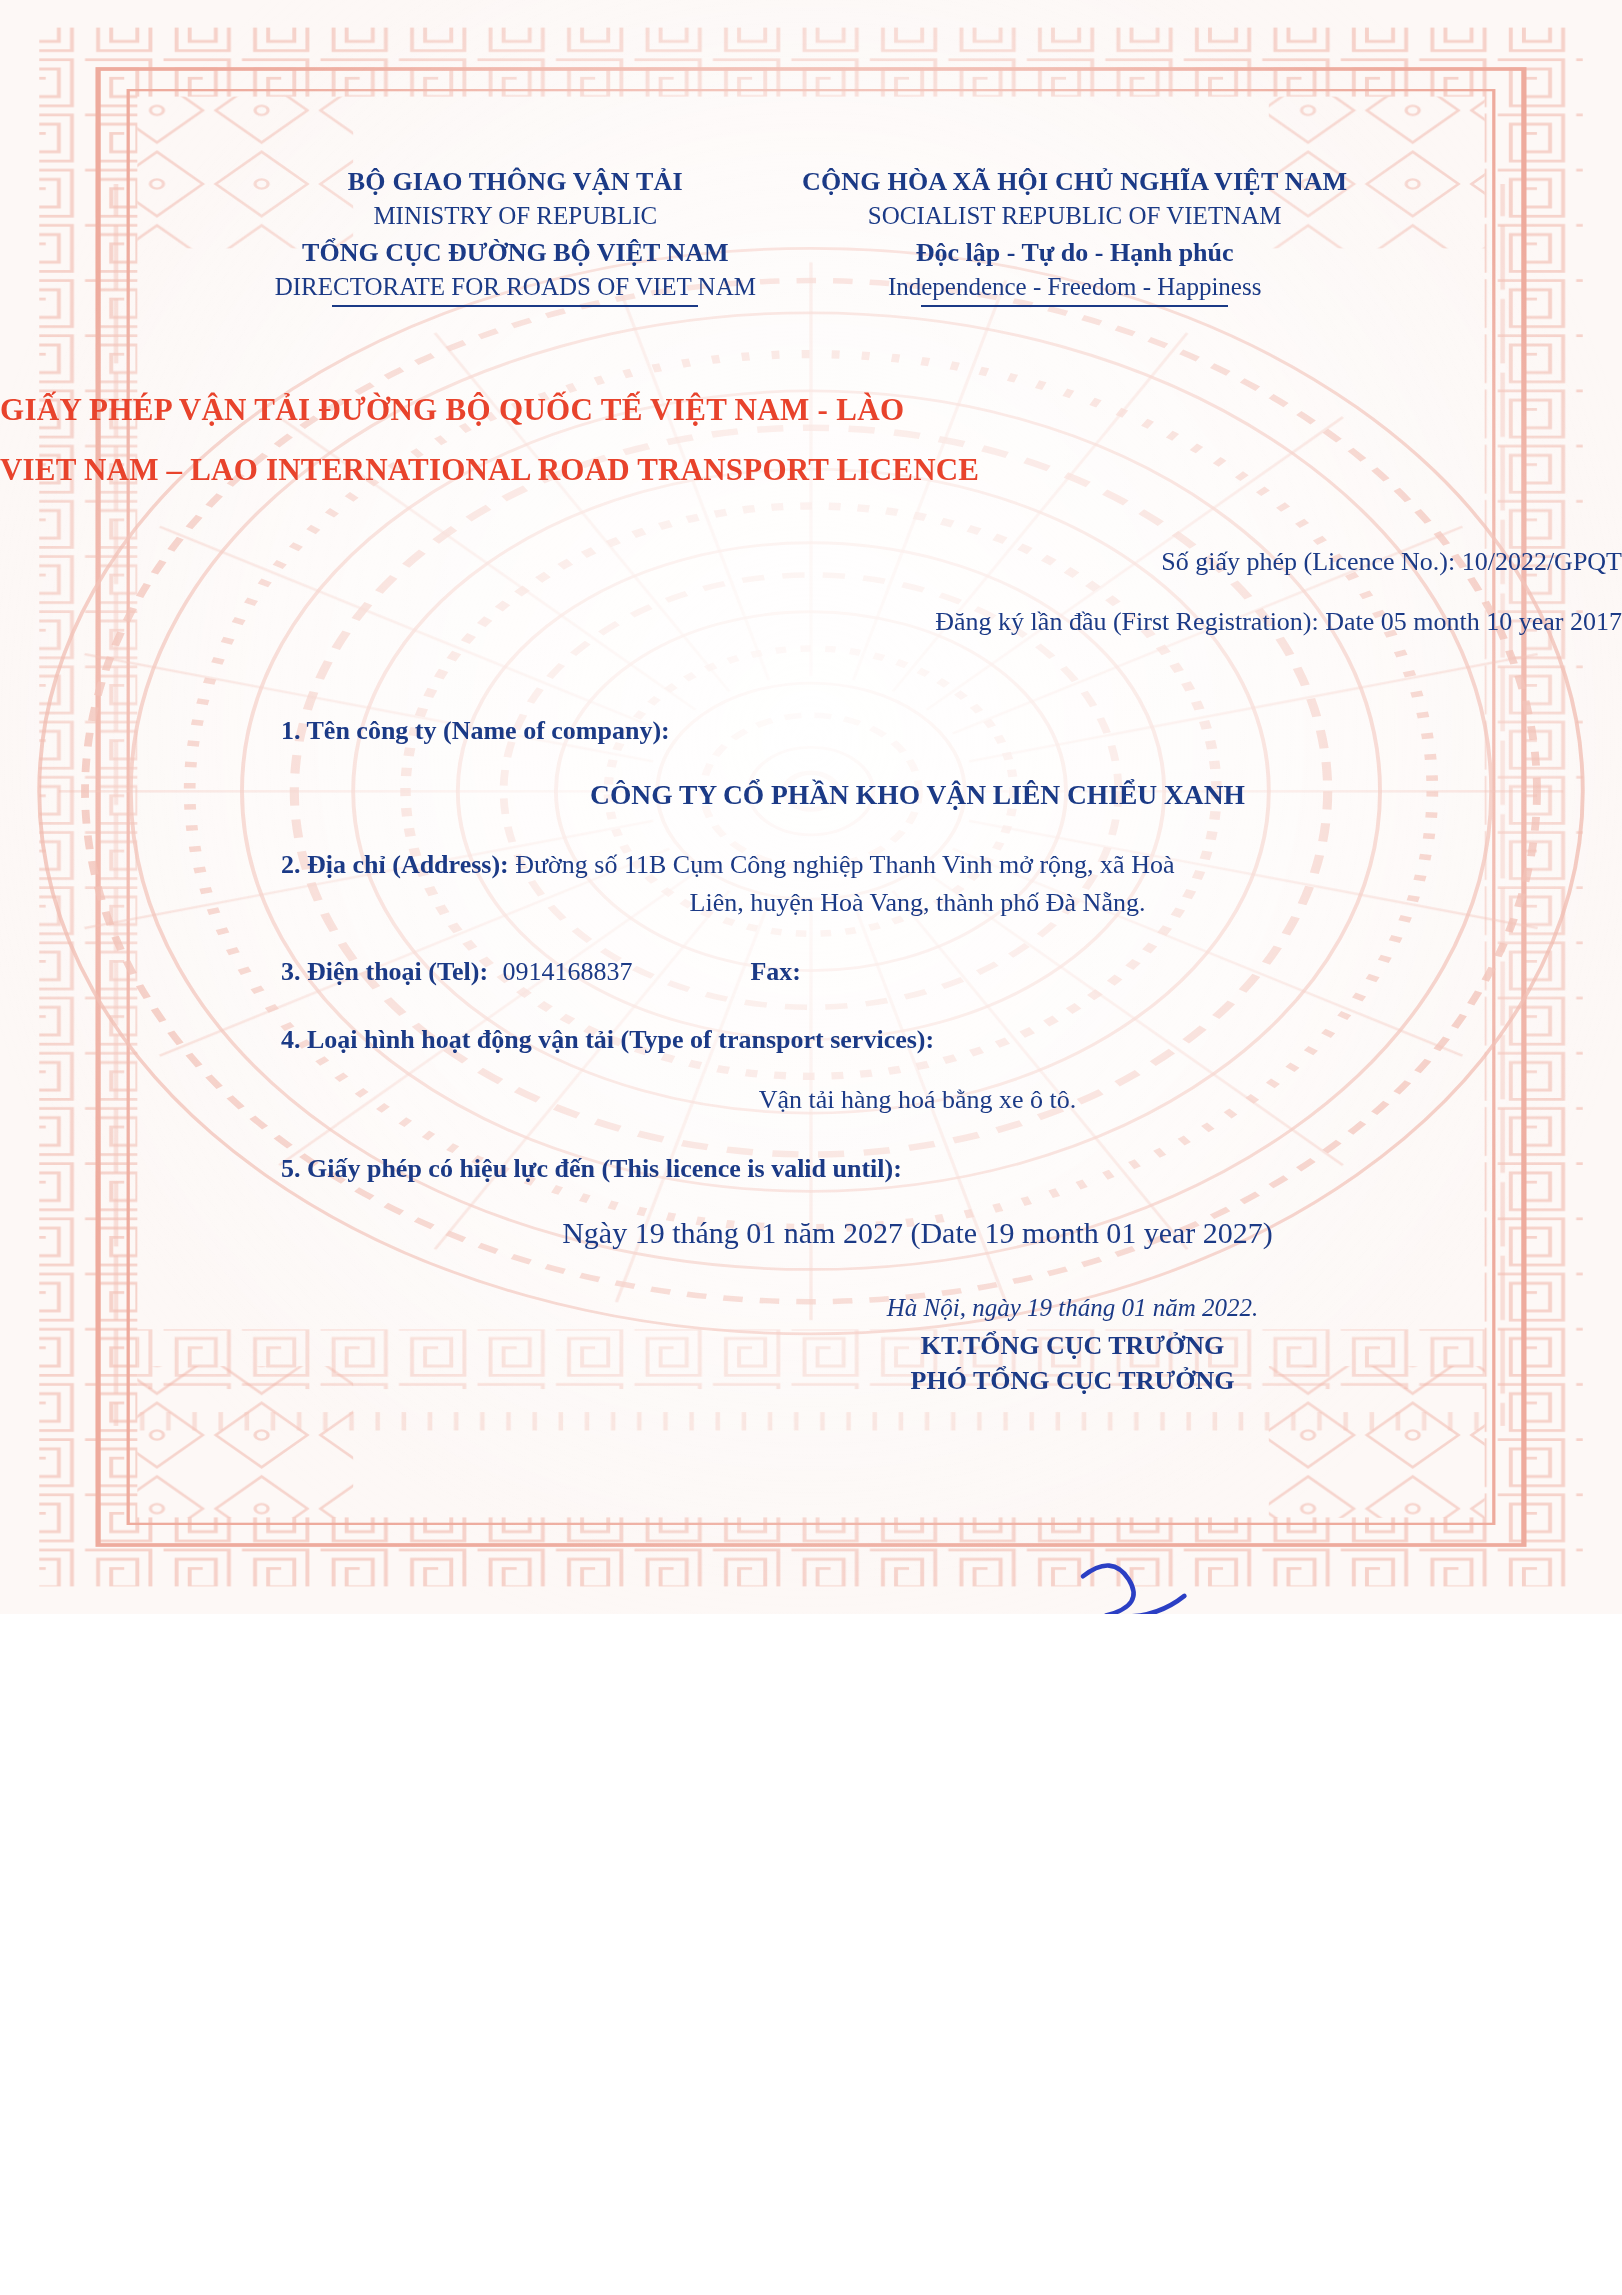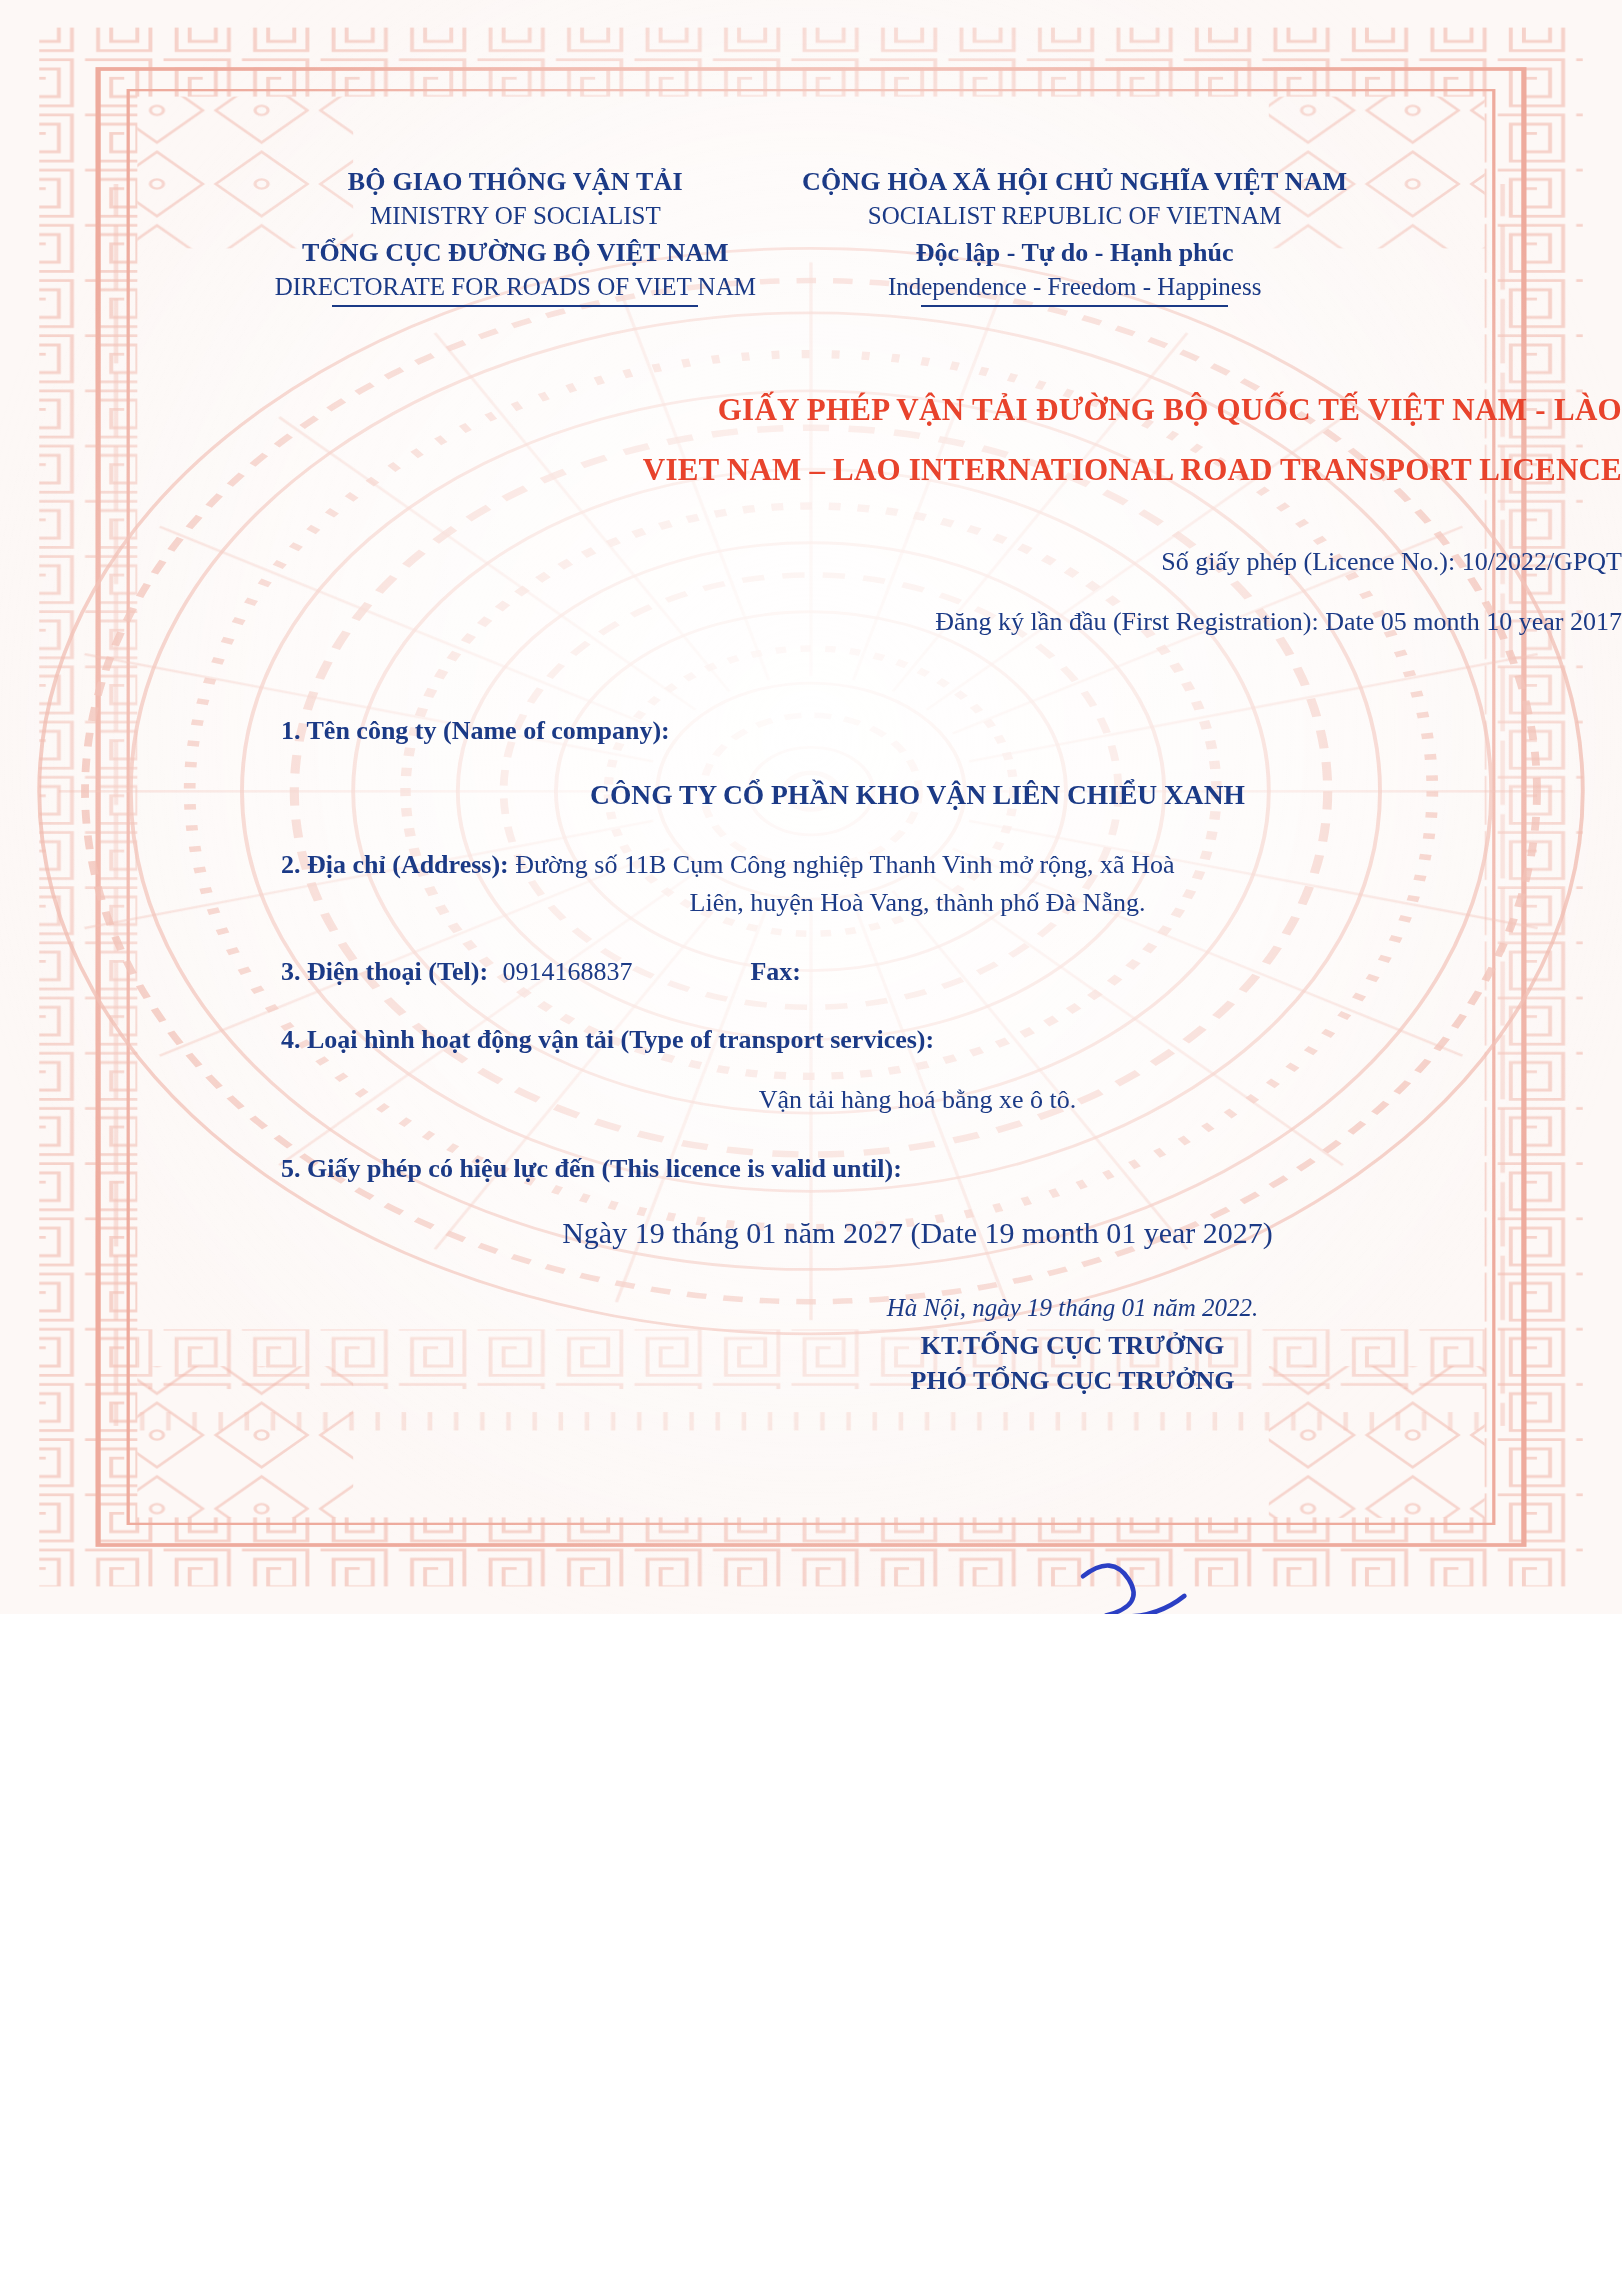--- a/index.html
+++ b/index.html
@@ -77,21 +77,21 @@
   }
   .rule {
     height: 2px;
     background: #1b3a86;
     margin: 3.9px auto 0;
   }
   .rule-left { width: 366px; }
   .rule-right { width: 307px; }
 
   .title-block {
-    text-align: right;
+    text-align: left;
     margin-top: 85px;
     color: #e8432c;
   }
   .title-vn {
     font-size: 31px;
     font-weight: bold;
     letter-spacing: 0.3px;
   }
   .title-en {
     font-size: 31px;
@@ -344,21 +344,21 @@
       <rect x="0" y="0" width="2480" height="3509" fill="url(#fade)"></rect>
     </svg>
   </div>
   <div class="paper-tint"></div>
 
   <div class="content">
 
     <div class="header">
       <div class="hdr-col">
         <div class="line1">BỘ GIAO THÔNG VẬN TẢI</div>
-        <div class="line2">MINISTRY OF SOCIALIST</div>
+        <div class="line2">MINISTRY OF REPUBLIC</div>
         <div class="line3">TỔNG CỤC ĐƯỜNG BỘ VIỆT NAM</div>
         <div class="line4">DIRECTORATE FOR ROADS OF VIET NAM</div>
         <div class="rule rule-left"></div>
       </div>
       <div class="hdr-col">
         <div class="line1">CỘNG HÒA XÃ HỘI CHỦ NGHĨA VIỆT NAM</div>
         <div class="line2">SOCIALIST REPUBLIC OF VIETNAM</div>
         <div class="line3">Độc lập - Tự do - Hạnh phúc</div>
         <div class="line4">Independence - Freedom - Happiness</div>
         <div class="rule rule-right"></div>

